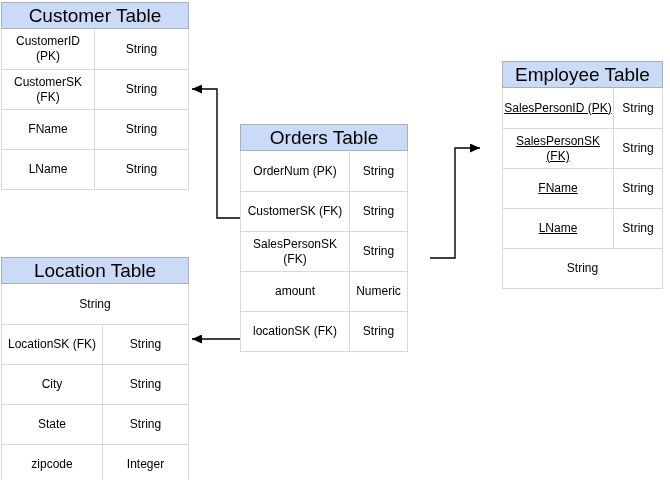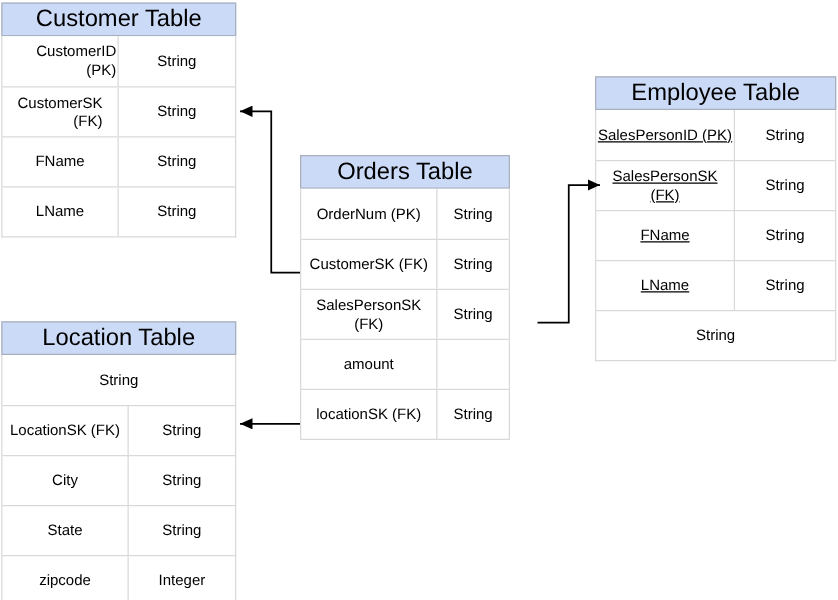--- a/index.html
+++ b/index.html
@@ -49,24 +49,24 @@
     color: var(--text, #000);
   }
   .cell.field {
     border-right: 1px solid var(--cell-border, #D9D9D9);
     white-space: pre-line;
     padding: 0 1px;
   }
   .cell.type { flex: 1; }
 
   .t-customer { left: 1px;   top: 2px;   width: 188px; }
-  .t-customer .field { width: 93px; text-align: right; }
+  .t-customer .field { width: 93px; }
   .t-orders   { left: 240px; top: 124px; width: 168px; border-radius: 30px; }
   .t-orders .field { width: 109px; }
-  .t-employee { left: 476px; top: 61px;  width: 193px; }
+  .t-employee { left: 502px; top: 61px;  width: 161px; }
   .t-employee .field { width: 111px; text-decoration: underline; }
   .t-location { left: 1px;   top: 257px; width: 188px; }
   .t-location .field { width: 101px; }
 
   #connector-layer {
     position: absolute; left: 0; top: 0;
     width: 670px; height: 480px;
     pointer-events: none;
   }
   .connector {
@@ -115,20 +115,21 @@
         <div class="cell field">CustomerSK (FK)</div>
         <div class="cell type">String</div>
       </div>
       <div class="er-row">
         <div class="cell field">SalesPersonSK
 (FK)</div>
         <div class="cell type">String</div>
       </div>
       <div class="er-row">
         <div class="cell field">amount</div>
+        <div class="cell type">Numeric</div>
       </div>
       <div class="er-row">
         <div class="cell field">locationSK (FK)</div>
         <div class="cell type">String</div>
       </div>
     </div>
   </div>
 
   <div class="er-table t-employee">
     <div class="er-header">Employee Table</div>

